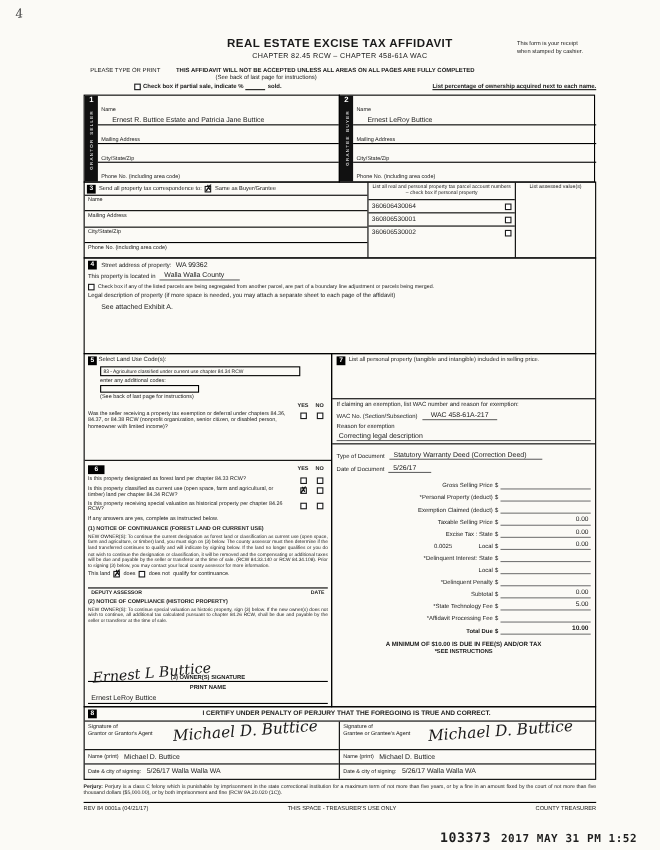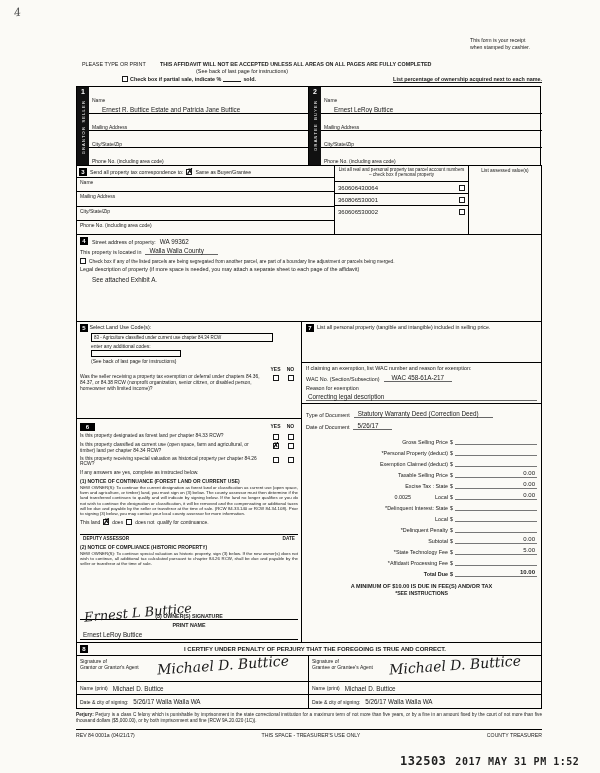--- a/index.html
+++ b/index.html
@@ -124,20 +124,24 @@
 .stampdt{font-size:10px}
 </style>
 </head>
 <body>
 
 <div class="page">
 
   <div class="corner cursive">4</div>
 
   <header class="hdr">
+    <div class="titleblock">
+      <div class="title">REAL ESTATE EXCISE TAX AFFIDAVIT</div>
+      <div class="chapter">CHAPTER 82.45 RCW – CHAPTER 458-61A WAC</div>
+    </div>
     <div class="receipt">
       <div>This form is your receipt</div>
       <div>when stamped by cashier.</div>
     </div>
     <div class="ptp">PLEASE TYPE OR PRINT</div>
     <div class="warning">THIS AFFIDAVIT WILL NOT BE ACCEPTED UNLESS ALL AREAS ON ALL PAGES ARE FULLY COMPLETED</div>
     <div class="seeback">(See back of last page for instructions)</div>
     <div class="partial">
       <span class="cb" data-checked="false"></span>
       <span>Check box if partial sale, indicate %</span>
@@ -473,16 +477,16 @@
     <p class="perjury"><span class="pj-b">Perjury:</span> <span>Perjury is a class C felony which is punishable by imprisonment in the state correctional institution for a maximum term of not more than five years, or by a fine in an amount fixed by the court of not more than five thousand dollars ($5,000.00), or by both imprisonment and fine (RCW 9A.20.020 (1C)).</span></p>
 
     <div class="footrow">
       <span>REV 84 0001a (04/21/17)</span>
       <span>THIS SPACE - TREASURER'S USE ONLY</span>
       <span>COUNTY TREASURER</span>
     </div>
   </div>
 
   <div class="stamp">
-    <span class="stampnum">132503</span><span class="stampdt">2017 MAY 31 PM 1:52</span>
+    <span class="stampnum">103373</span><span class="stampdt">2017 MAY 31 PM 1:52</span>
   </div>
 
 </div>
 
 </body></html>

